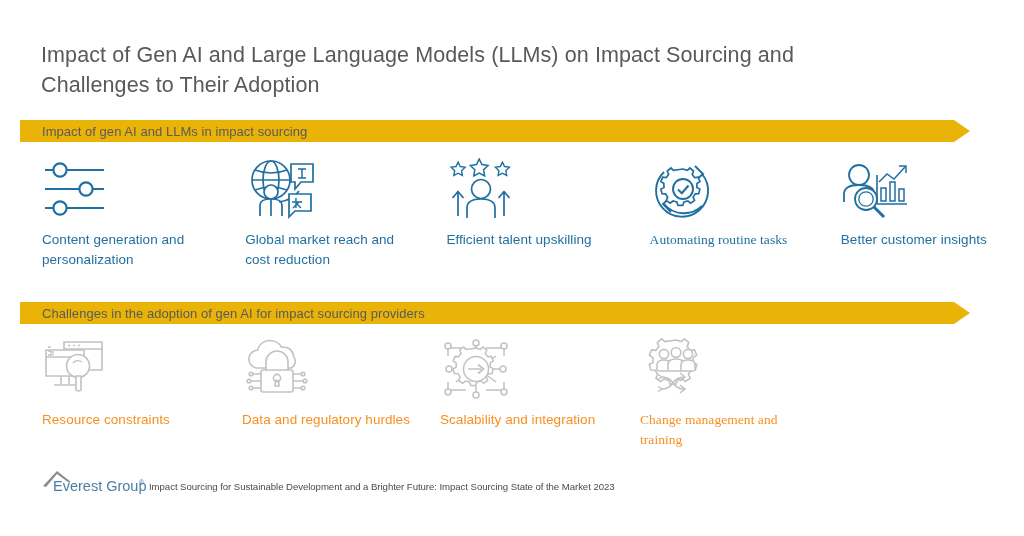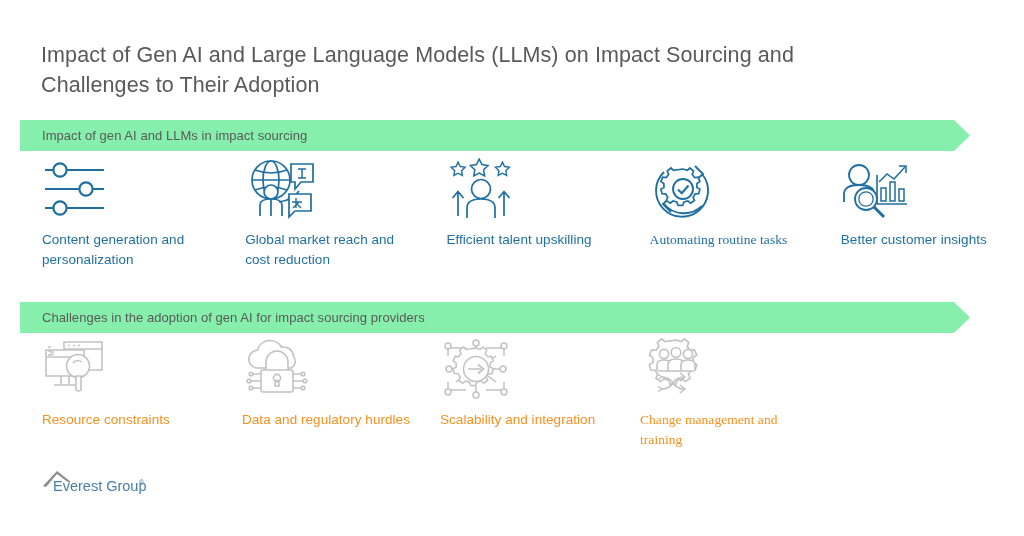--- a/index.html
+++ b/index.html
@@ -30,22 +30,22 @@
     color: #595959;
     font-weight: 400;
     letter-spacing: 0.1px;
   }
 
   
   .banner {
     position: absolute;
     left: 20px;
     width: 950px;
-    height: 31px;
-    background: #86efac;
+    height: 22px;
+    background: #eab308;
     clip-path: polygon(0 0, calc(100% - 16px) 0, 100% 50%, calc(100% - 16px) 100%, 0 100%);
     display: flex;
     align-items: center;
   }
   .banner-label {
     padding-left: 22px;
     font-size: 13px;
     color: #5a5a5a;
     letter-spacing: 0.05px;
     white-space: nowrap;
@@ -348,16 +348,17 @@
   </div>
 
   <div class="footer">
     <div class="logo">
       <svg width="106" height="28" viewBox="0 0 106 28">
         <path d="M2 18 L16 3 L30 14 L27.5 14.6 L16 6 L5 19 z" fill="#8d8d8d"></path>
         <text x="12" y="23" font-family="Liberation Sans, sans-serif" font-size="14.5" fill="#4a7fa5">Everest Group</text>
         <text x="98" y="17" font-family="Liberation Sans, sans-serif" font-size="7" fill="#4a7fa5">®</text>
       </svg>
     </div>
+    <div class="footer-source">Impact Sourcing for Sustainable Development and a Brighter Future: Impact Sourcing State of the Market 2023</div>
   </div>
 
   <div class="edge-line"></div>
 </div>
 
 </body></html>

